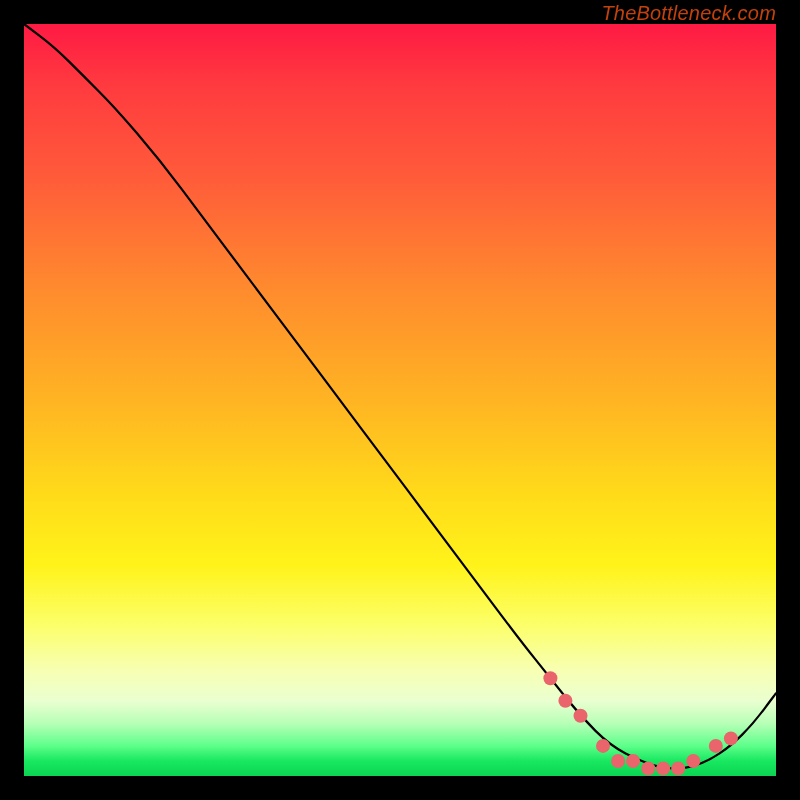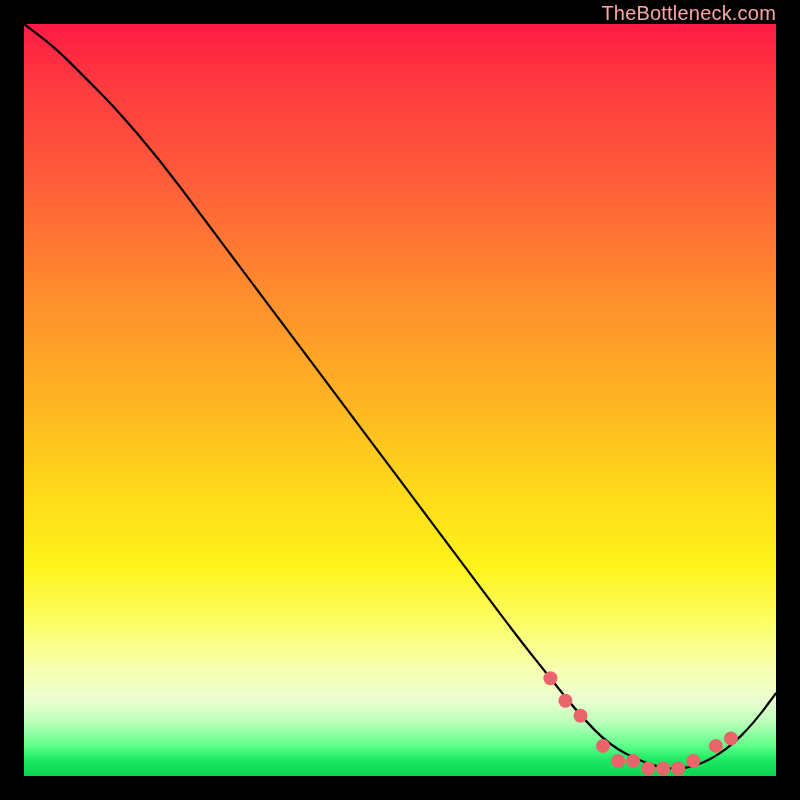--- a/index.html
+++ b/index.html
@@ -38,24 +38,25 @@
       #b7ffb7 93%,
       #5dff8a 96%,
       #18e860 98%,
       #0bd452 100%
     );
   }
   .watermark {
     position: absolute;
     top: 2px;
     right: 24px;
-    color: #fca5a5;
+    color: #c2410c;
     font-size: 20px;
     letter-spacing: 0.2px;
     user-select: none;
+    font-style: italic;
   }
   svg.curve {
     position: absolute;
     left: 0;
     top: 0;
     width: 752px;
     height: 752px;
     overflow: visible;
   }
   .curve-path {

